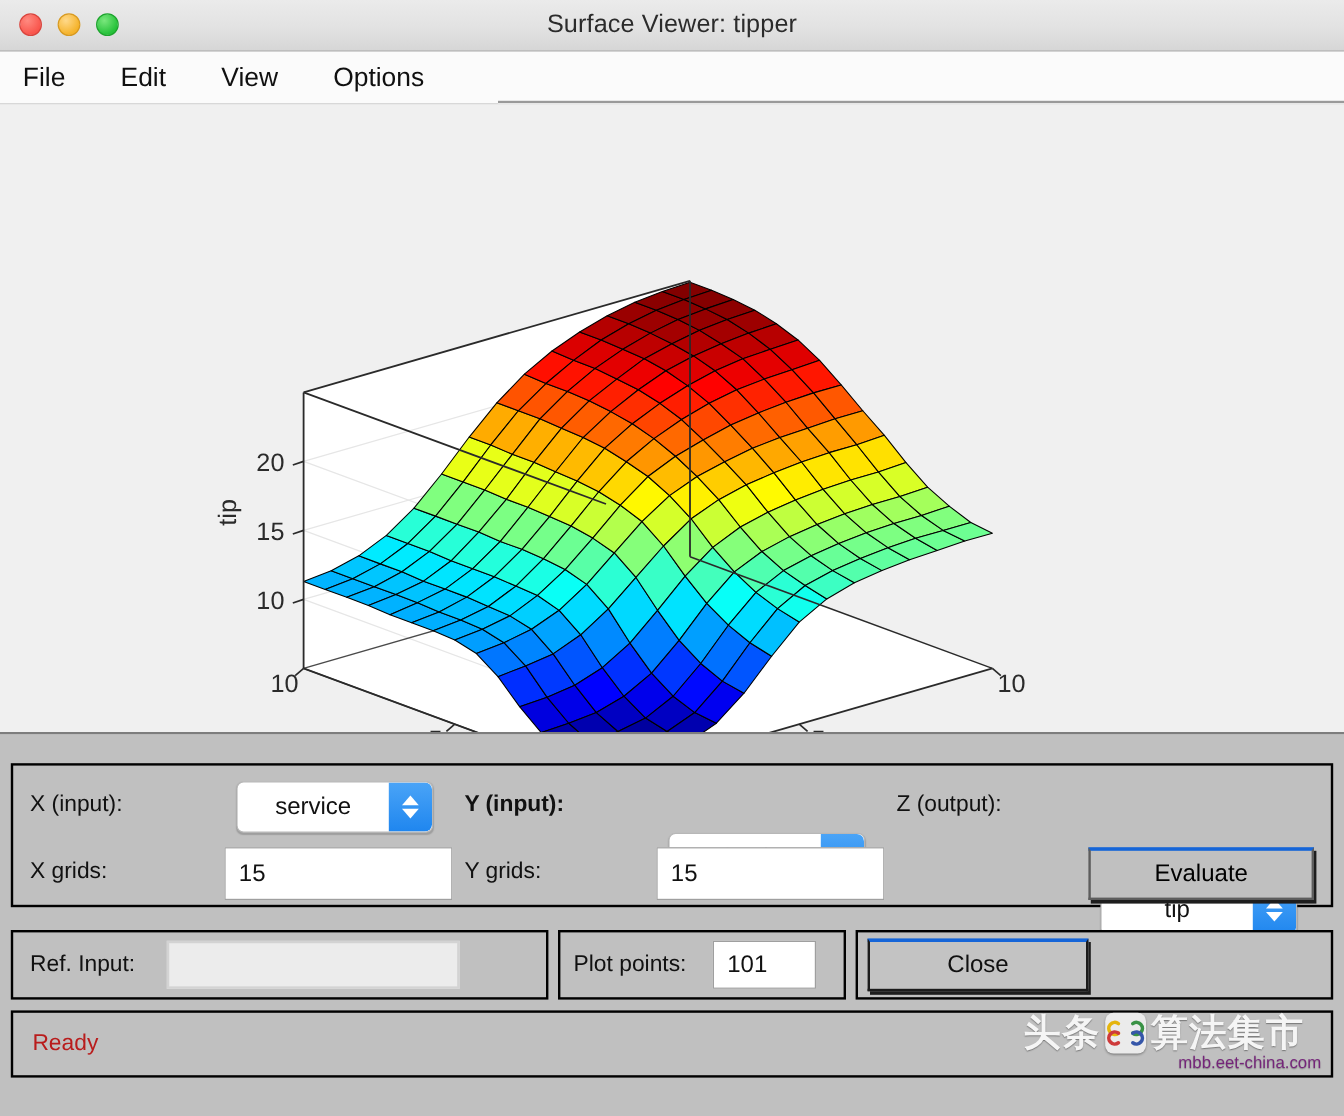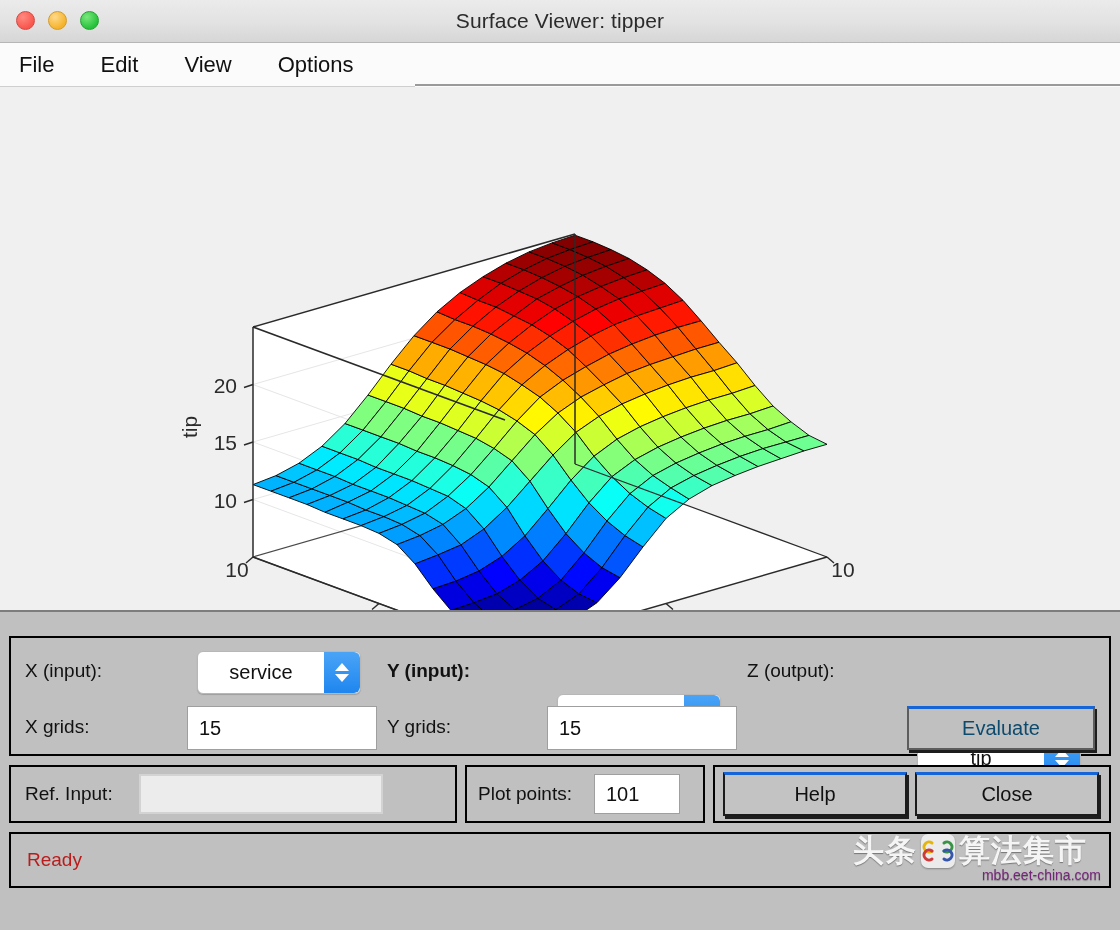--- a/index.html
+++ b/index.html
@@ -199,29 +199,29 @@
     height: 44px;
     display: flex;
     align-items: center;
     justify-content: center;
     font-size: 20px;
     color: #101010;
     box-sizing: border-box;
     cursor: default;
   }
   .btn.disabled {
-    color: #0c4a6e;
+    color: #000000;
     background: #c0c0c0;
     border: 2px solid #5d5d5d;
     border-top: 3px solid #1565d8;
     box-shadow: 2px 3px 0 #1d1d1d;
   }
 
   .panel-mid {
-    margin-top: 9px;
+    margin-top: 19px;
     height: 58px;
     position: relative;
   }
   .panel-mid-inner { position: relative; height: 100%; }
 
   .subpanel {
     position: absolute;
     top: 0;
     height: 58px;
     border: 2px solid #000;
@@ -612,21 +612,20 @@
           <span class="lbl">Ref. Input:</span>
           <span class="field disabled" style="width:244px; height:40px; margin-left:26px;"></span>
         </div>
 
         <div class="subpanel" style="left:456px; width:240px; padding-left:11px;gap:12px;">
           <span class="lbl">Plot points:</span>
           <span class="field" style="width:86px; height:40px; margin-left:10px;">101</span>
         </div>
 
         <div class="subpanel" style="left:704px; right:0px; width:398px; padding:0 8px;">
-          <span class="btn" style="width:184px; margin-right:8px;">Help</span>
           <span class="btn" style="width:184px;">Close</span>
         </div>
 
       </div>
     </div>
 
     <div class="panel panel-status">
       <span class="status-text">Ready</span>
 
       <div class="watermark">

